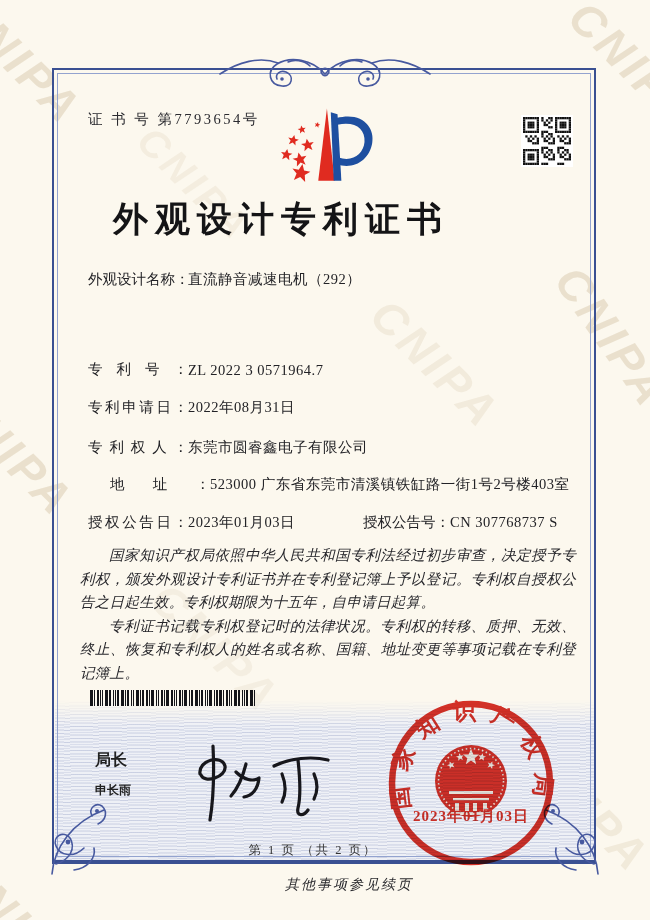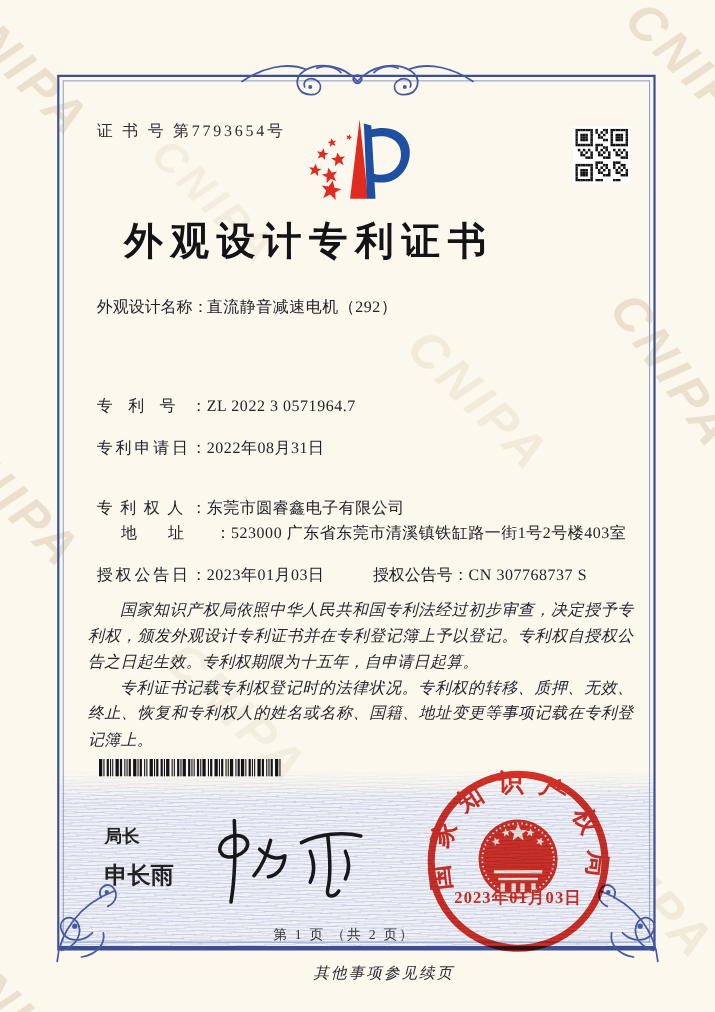--- a/index.html
+++ b/index.html
@@ -25,30 +25,30 @@
   .cert-no{position:absolute;left:88px;top:110px;font-size:14.5px;letter-spacing:2.5px;color:#2b2b30;}
   .logo{position:absolute;left:272px;top:100px;}
   .qr{position:absolute;left:521px;top:115px;background:#fff;padding:2px;}
   .title{position:absolute;left:0;top:196px;width:562px;text-align:center;
          font-size:35px;font-weight:700;letter-spacing:7px;color:#141416;}
   
   .frow{position:absolute;left:88px;width:500px;font-size:14.5px;color:#222226;white-space:nowrap;}
   .f-label{display:inline-block;width:100px;text-align:justify;text-align-last:justify;
            -moz-text-align-last:justify;overflow:hidden;vertical-align:bottom;}
   .f-value{letter-spacing:.5px;}
-  .fpair2{margin-left:44px;}
+  .fpair2{margin-left:68px;}
   
   .body-text{position:absolute;left:80px;top:544px;width:496px;font-size:14.5px;
              line-height:23.5px;font-style:italic;color:#26262b;letter-spacing:.3px;text-align:justify;}
   .body-text p{margin:0;text-indent:2em;}
   .barcode{position:absolute;left:90px;top:690px;}
   .sig-title{position:absolute;left:95px;top:750px;font-family:"Liberation Sans","DejaVu Sans",sans-serif;
              font-size:16px;font-weight:600;color:#222;}
   .sig-name{position:absolute;left:95px;top:782px;font-family:"Liberation Sans","DejaVu Sans",sans-serif;
-            font-size:21px;font-weight:600;color:#222;}
+            font-size:12px;font-weight:600;color:#222;}
   .signature{position:absolute;left:186px;top:740px;}
   .seal{position:absolute;left:387px;top:699px;mix-blend-mode:multiply;opacity:.95;}
   .page-info{position:absolute;left:0;top:842px;width:626px;text-align:center;
              font-size:12.5px;letter-spacing:2px;color:#333;}
   .footer-note{position:absolute;left:0;top:876px;width:610px;text-align:center;
                font-size:14px;font-style:italic;letter-spacing:2px;color:#2a2a2e;margin-left:44px;}
   .fl{stroke:#47599f;fill:none;stroke-width:1.6;stroke-linecap:round;}
   .flf{fill:#47599f;}
 </style>
 </head>
@@ -329,21 +329,21 @@
 
   <div class="frow" style="top:270px;">
     <span class="f-label">外观设计名称：</span><span class="f-value">直流静音减速电机（292）</span>
   </div>
   <div class="frow" style="top:360px;">
     <span class="f-label">专利号：</span><span class="f-value">ZL 2022 3 0571964.7</span>
   </div>
   <div class="frow" style="top:398px;">
     <span class="f-label">专利申请日：</span><span class="f-value">2022年08月31日</span>
   </div>
-  <div class="frow" style="top:452px;">
+  <div class="frow" style="top:438px;">
     <span class="f-label">专利权人：</span><span class="f-value">东莞市圆睿鑫电子有限公司</span>
   </div>
   <div class="frow" style="top:475px;margin-left:22px;">
     <span class="f-label">地址：</span><span class="f-value">523000 广东省东莞市清溪镇铁缸路一街1号2号楼403室</span>
   </div>
   <div class="frow" style="top:513px;">
     <span class="f-label">授权公告日：</span><span class="f-value">2023年01月03日</span><span class="fpair2"><span>授权公告号：</span><span class="f-value">CN 307768737 S</span></span>
   </div>
 
   <div class="body-text">

